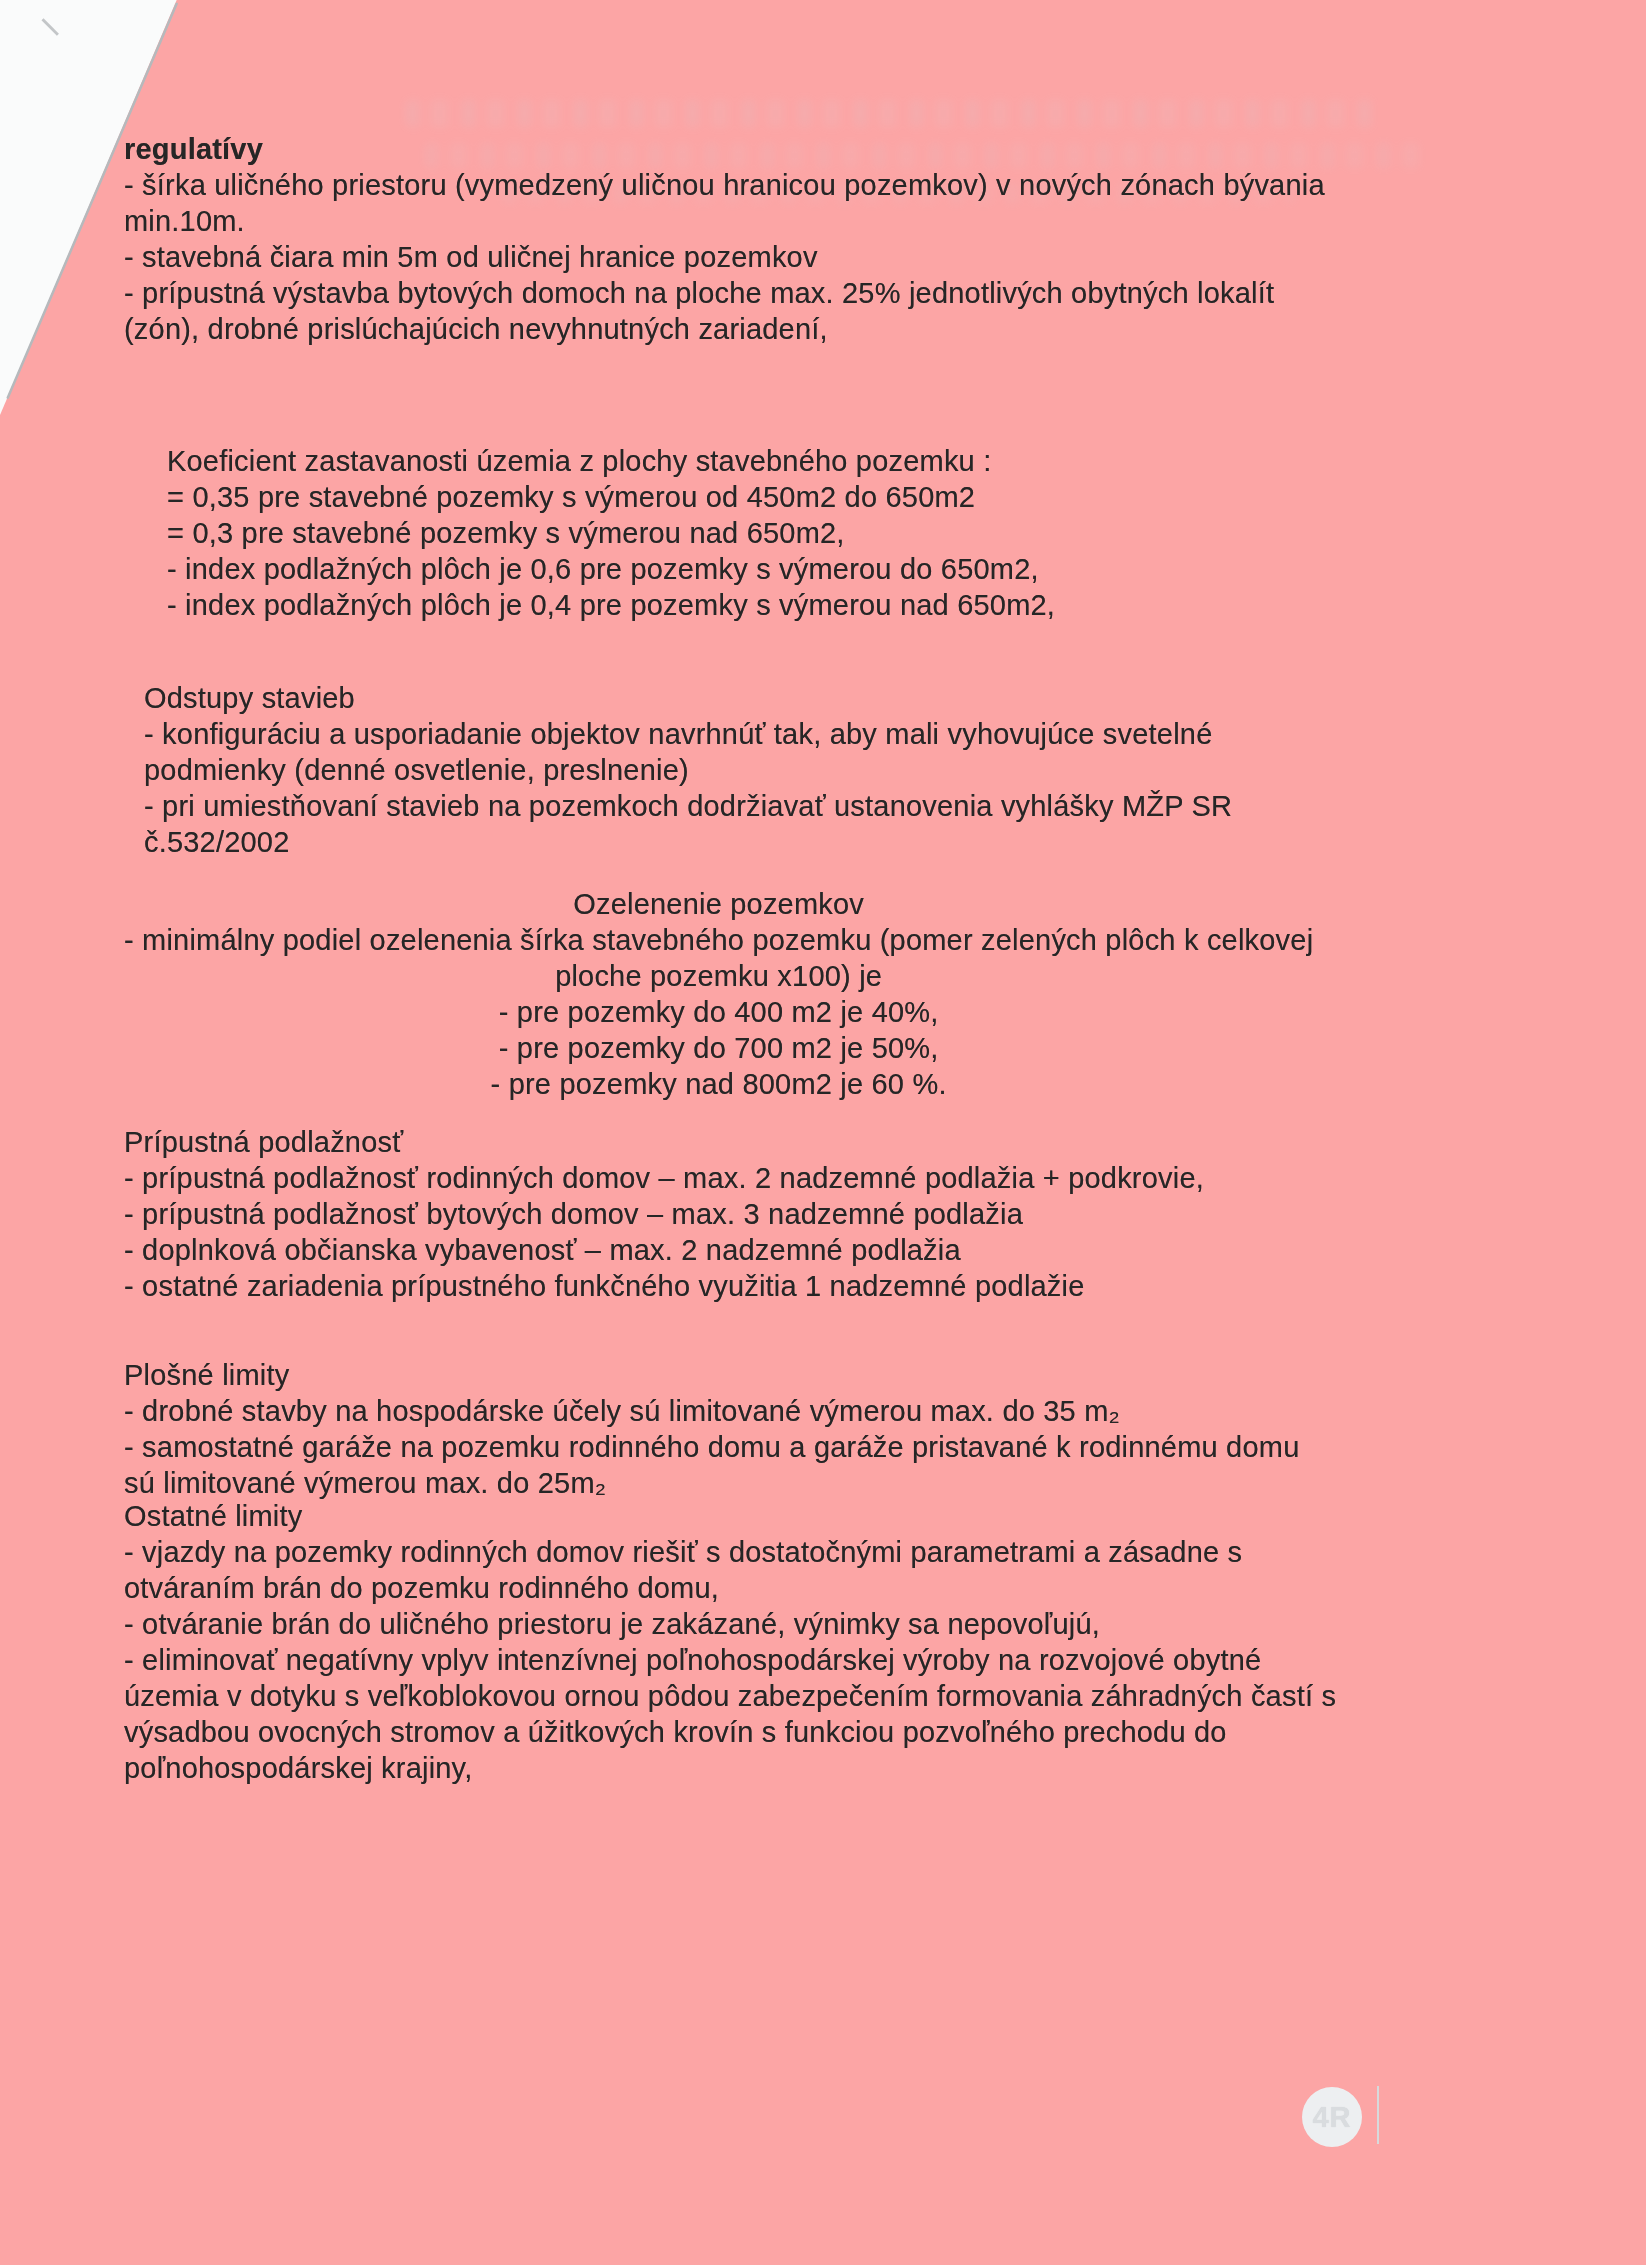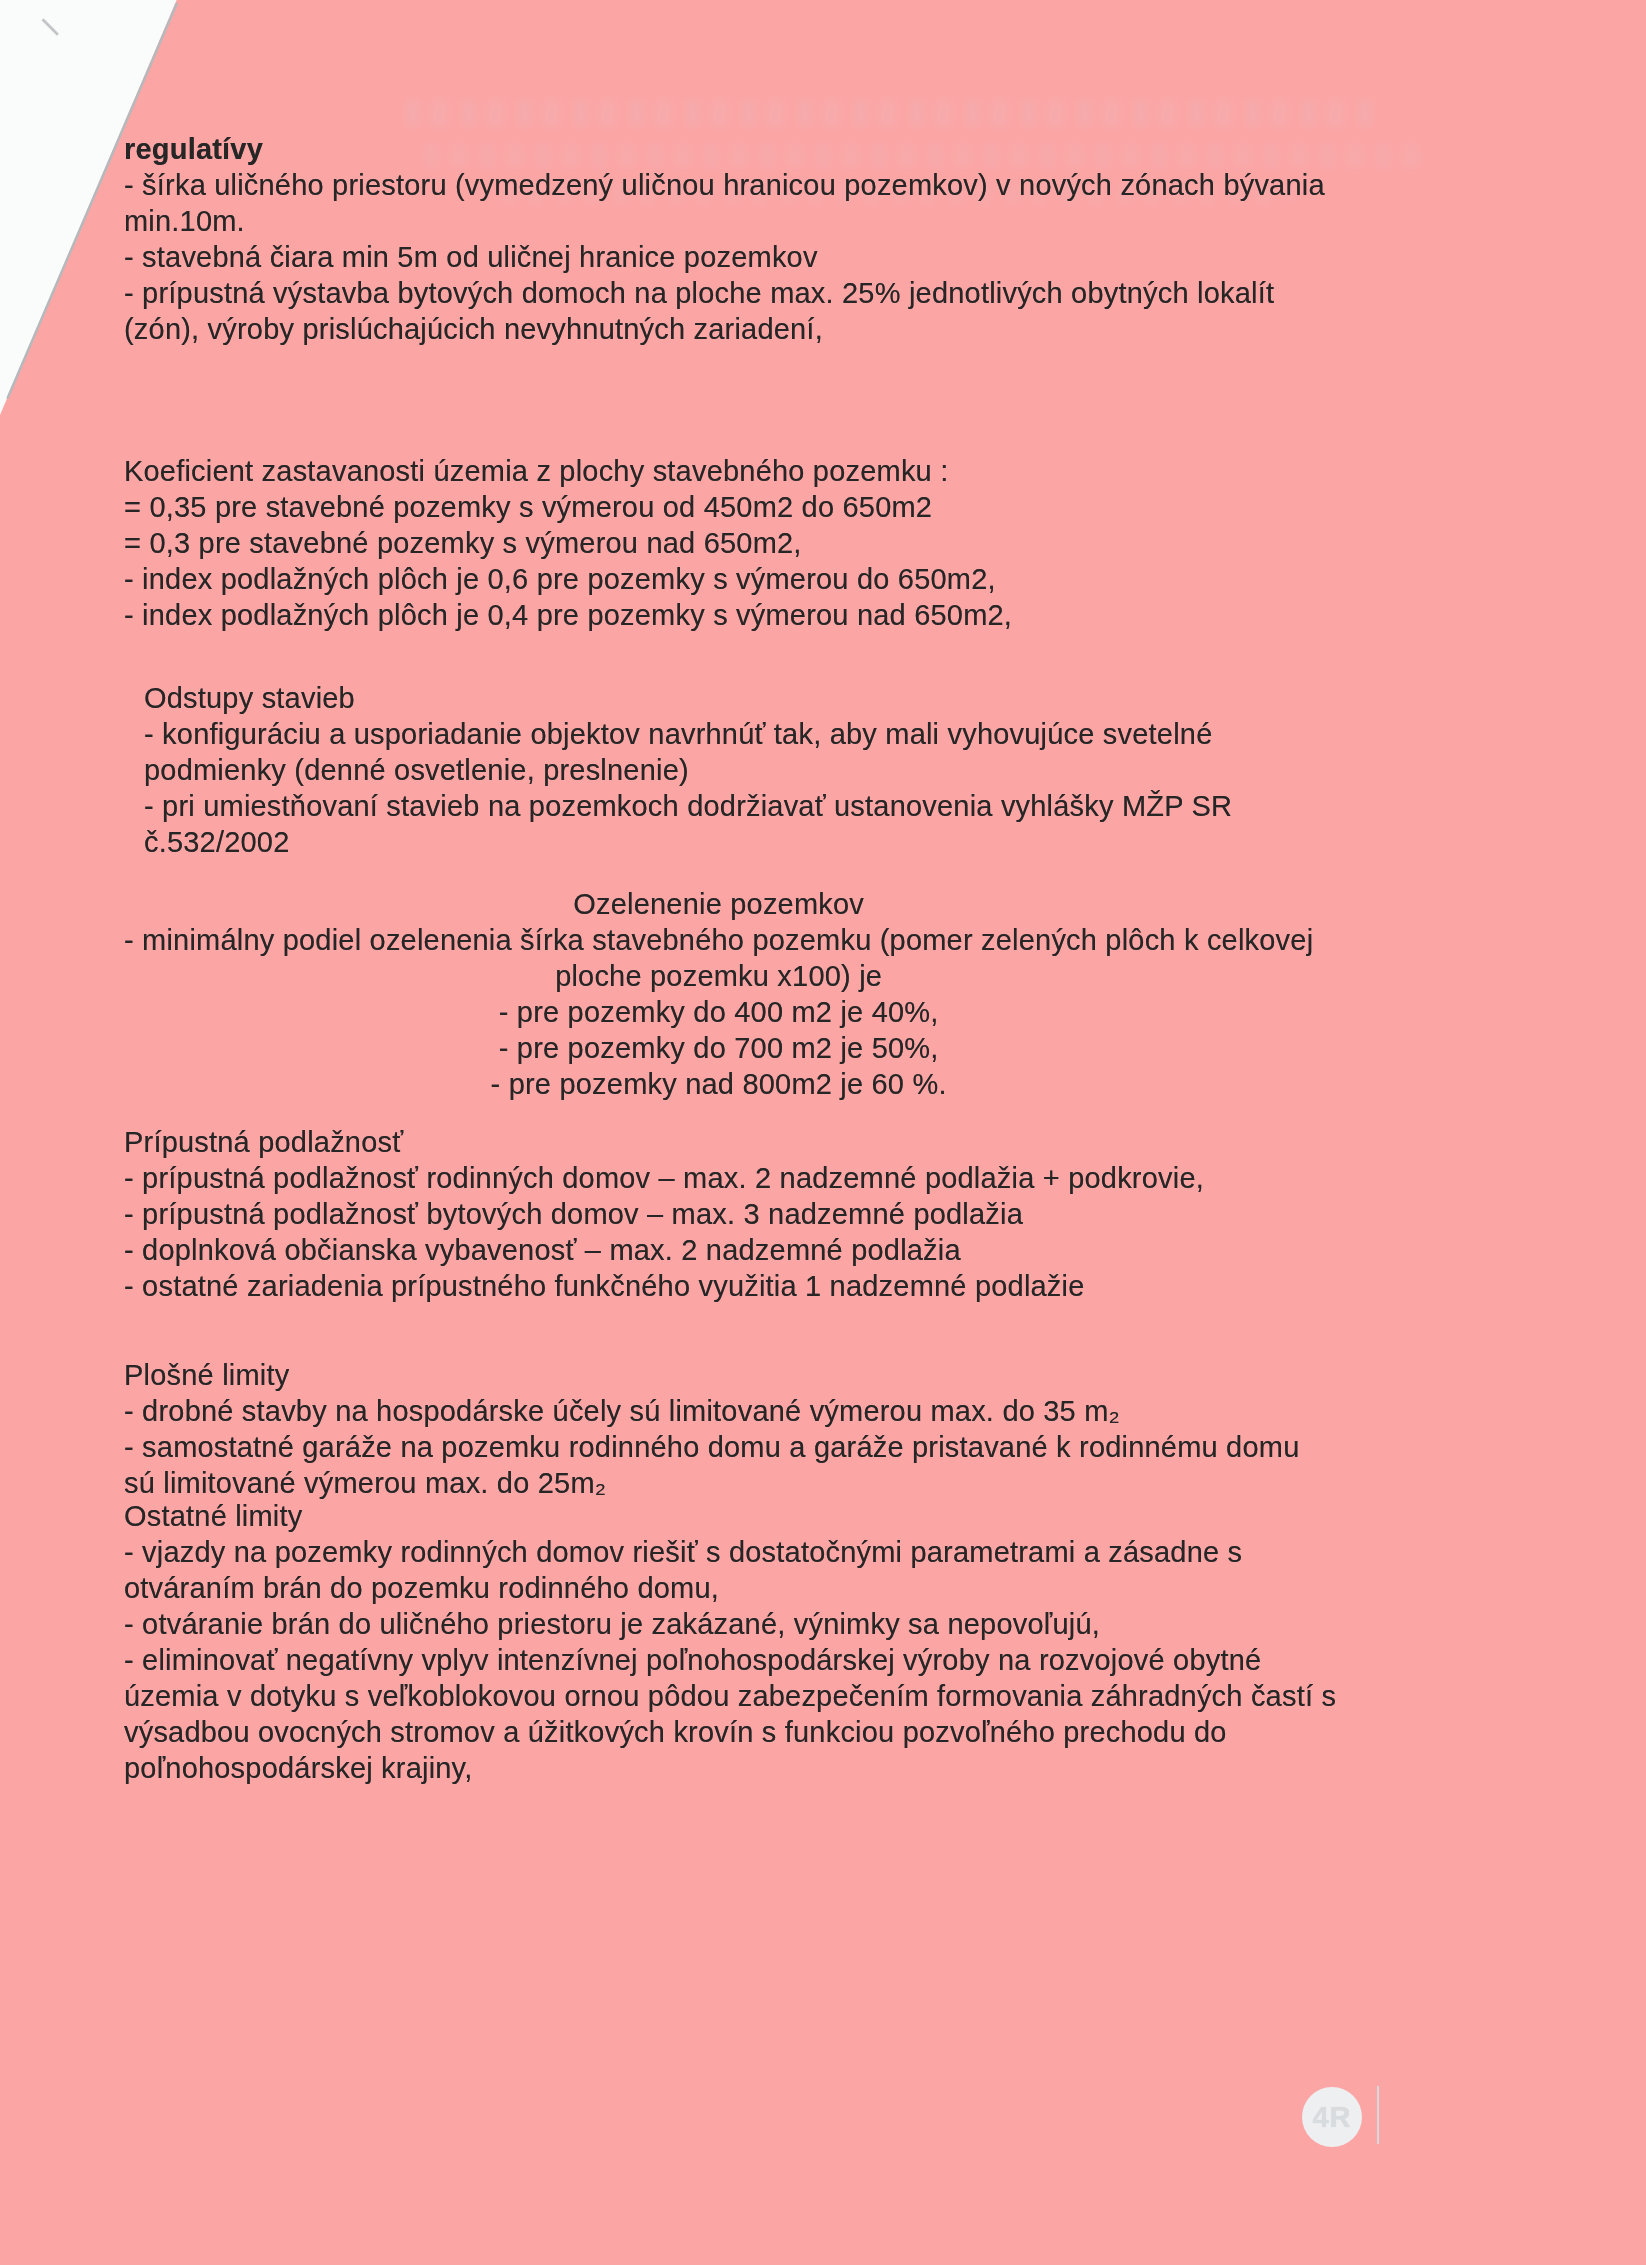--- a/index.html
+++ b/index.html
@@ -84,24 +84,24 @@
   <div class="bleed" style="left:406px; top:100px; width:975px; height:27px;"></div>
   <div class="bleed" style="left:425px; top:143px; width:1004px; height:25px; opacity:.45;"></div>
   <div class="bleed" style="left:502px; top:183px; width:792px; height:21px; opacity:.35;"></div>
 
   <div class="section intro" style="top:131px;">
     <div class="line heading">regulatívy</div>
     <div class="line">- šírka uličného priestoru (vymedzený uličnou hranicou pozemkov) v nových zónach bývania</div>
     <div class="line">min.10m.</div>
     <div class="line">- stavebná čiara min 5m od uličnej hranice pozemkov</div>
     <div class="line">- prípustná výstavba bytových domoch na ploche max. 25% jednotlivých obytných lokalít</div>
-    <div class="line">(zón), výroby prislúchajúcich nevyhnutných zariadení,</div>
+    <div class="line">(zón), drobné prislúchajúcich nevyhnutných zariadení,</div>
   </div>
 
-  <div class="section" style="top:453px;">
+  <div class="section" style="top:443px;margin-left:43px;">
     <div class="line heading">Koeficient zastavanosti územia z plochy stavebného pozemku :</div>
     <div class="line">= 0,35 pre stavebné pozemky s výmerou od 450m2 do 650m2</div>
     <div class="line">= 0,3 pre stavebné pozemky s výmerou nad 650m2,</div>
     <div class="line">- index podlažných plôch je 0,6 pre pozemky s výmerou do 650m2,</div>
     <div class="line">- index podlažných plôch je 0,4 pre pozemky s výmerou nad 650m2,</div>
   </div>
 
   <div class="section" style="top:680px;margin-left:20px;">
     <div class="line heading">Odstupy stavieb</div>
     <div class="line">- konfiguráciu a usporiadanie objektov navrhnúť tak, aby mali vyhovujúce svetelné</div>

